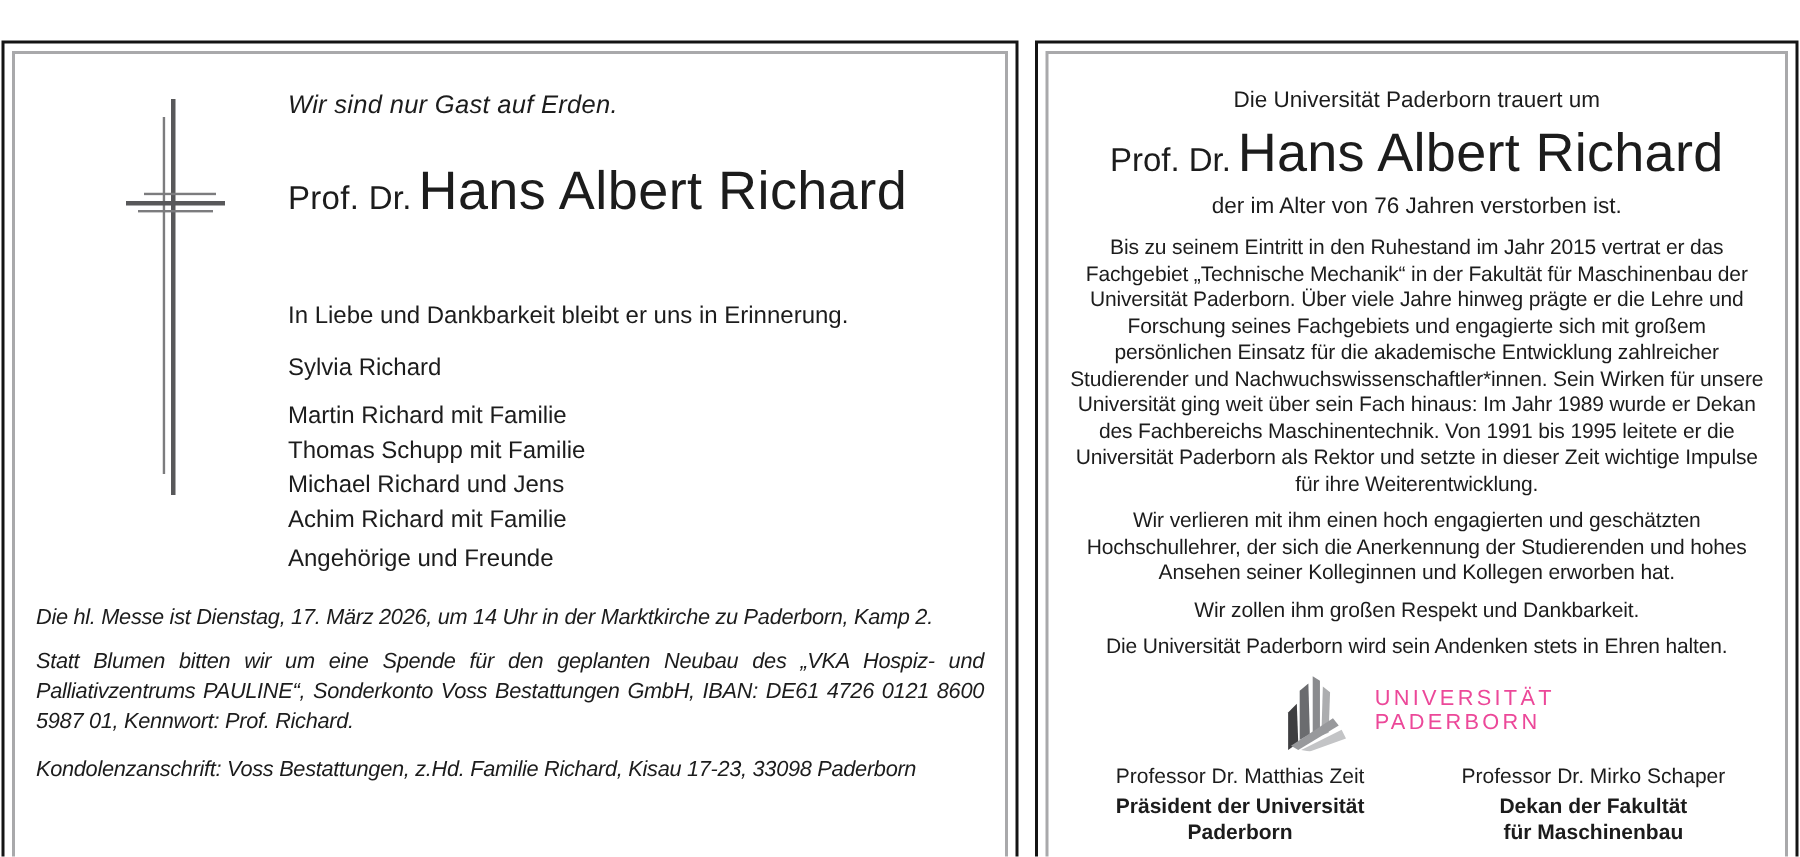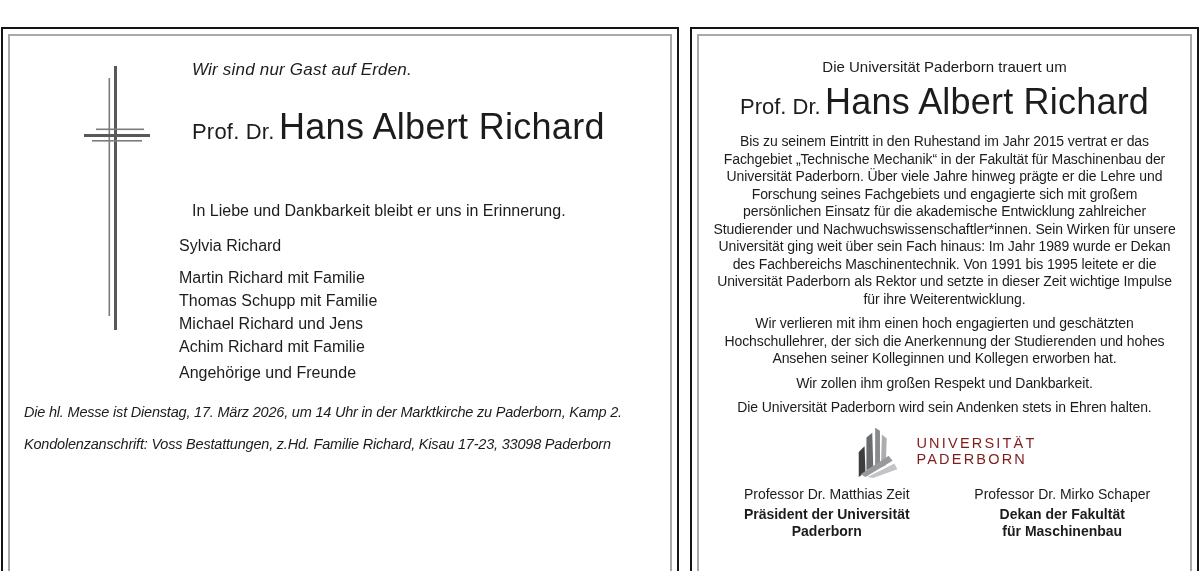--- a/index.html
+++ b/index.html
@@ -15,21 +15,21 @@
 
   
   .quote{position:absolute;left:182px;top:24px;font-style:italic;font-size:17px;letter-spacing:.2px;}
   .cross{position:absolute;left:52px;top:26px;}
   .head-line{position:absolute;left:182px;top:70px;white-space:nowrap;}
   .title-prefix{font-size:22px;letter-spacing:.2px;}
   .big-name{font-size:36px;letter-spacing:.3px;}
   .dates{position:absolute;left:186px;top:113px;font-size:16px;}
   .dates .death{margin-left:28px;}
   .remembrance{position:absolute;left:182px;top:166px;font-size:16px;}
-  .mourners{position:absolute;left:169px;top:198px;font-size:16px;}
+  .mourners{position:absolute;left:182px;top:198px;font-size:16px;}
   .mourner{line-height:23px;}
   .mourner.gap-after{margin-bottom:9px;}
   .mourner.gap-before{margin-top:3px;}
   .left-paras{position:absolute;left:14px;right:14px;top:366px;font-size:14.5px;line-height:20px;letter-spacing:-0.2px;}
   .left-paras p{margin:0 0 9px 0;text-align:justify;font-style:italic;}
   .left-paras p.one-line{white-space:nowrap;text-align:left;}
   .left-paras p.pre-gap{margin-top:12px;}
 
   
   .r-inner{text-align:center;padding:22px 10px 0 10px;box-sizing:border-box;}
@@ -75,54 +75,56 @@
       <div class="mourner gap-after">Sylvia Richard</div>
       <div class="mourner">Martin Richard mit Familie</div>
       <div class="mourner">Thomas Schupp mit Familie</div>
       <div class="mourner">Michael Richard und Jens</div>
       <div class="mourner">Achim Richard mit Familie</div>
       <div class="mourner gap-before">Angehörige und Freunde</div>
     </div>
 
     <div class="left-paras">
       <p class="one-line">Die hl. Messe ist Dienstag, 17. März 2026, um 14 Uhr in der Marktkirche zu Paderborn, Kamp 2.</p>
+      <p>Statt Blumen bitten wir um eine Spende für den geplanten Neubau des „VKA Hospiz- und Palliativzentrums PAULINE“, Sonderkonto Voss Bestattungen GmbH, IBAN: DE61 4726 0121 8600 5987 01, Kennwort: Prof. Richard.</p>
       <p class="one-line pre-gap">Kondolenzanschrift: Voss Bestattungen, z.Hd. Familie Richard, Kisau 17-23, 33098 Paderborn</p>
     </div>
 
   </div>
 </div>
 
 <div class="card card-right">
   <div class="inner r-inner">
 
     <div class="r-intro">Die Universität Paderborn trauert um</div>
 
     <div class="r-head">
       <span class="r-title-prefix">Prof. Dr.</span>
       <span class="r-big-name">Hans Albert Richard</span>
     </div>
 
+    <div class="r-age">der im Alter von 76 Jahren verstorben ist.</div>
 
     <div class="r-paras">
       <p>Bis zu seinem Eintritt in den Ruhestand im Jahr 2015 vertrat er das Fachgebiet „Technische Mechanik“ in der Fakultät für Maschinenbau der Universität Paderborn. Über viele Jahre hinweg prägte er die Lehre und Forschung seines Fachgebiets und engagierte sich mit großem persönlichen Einsatz für die akademische Entwicklung zahlreicher Studierender und Nachwuchswissenschaftler*innen. Sein Wirken für unsere Universität ging weit über sein Fach hinaus: Im Jahr 1989 wurde er Dekan des Fachbereichs Maschinentechnik. Von 1991 bis 1995 leitete er die Universität Paderborn als Rektor und setzte in dieser Zeit wichtige Impulse für ihre Weiterentwicklung.</p>
       <p>Wir verlieren mit ihm einen hoch engagierten und geschätzten Hochschullehrer, der sich die Anerkennung der Studierenden und hohes Ansehen seiner Kolleginnen und Kollegen erworben hat.</p>
       <p>Wir zollen ihm großen Respekt und Dankbarkeit.</p>
       <p>Die Universität Paderborn wird sein Andenken stets in Ehren halten.</p>
     </div>
 
     <div class="logo-row">
       <svg width="54" height="54" viewBox="0 0 56 56">
         <polygon points="7,29 13,23 14,50 7,55" fill="#3e3e40"></polygon>
         <polygon points="15,14 21,9 22,44 15,48" fill="#6b6c6f"></polygon>
         <polygon points="24,4 29,7 29,42 24,44" fill="#8a8b8e"></polygon>
         <polygon points="31,11 36,15 35,43 30,45" fill="#acadaf"></polygon>
         <polygon points="9,52 38,33 42,38 14,55" fill="#98999c"></polygon>
         <polygon points="16,55 44,41 47,47 22,56" fill="#c3c4c6"></polygon>
       </svg>
-      <div class="logo-text" style="color:#7f1d1d;">
+      <div class="logo-text" style="color:#ec4899;">
         <div>UNIVERSITÄT</div>
         <div>PADERBORN</div>
       </div>
     </div>
 
     <div class="sig-row">
       <div class="sig">
         <div class="sig-name">Professor Dr. Matthias Zeit</div>
         <div class="sig-role">
           <div>Präsident der Universität</div>

